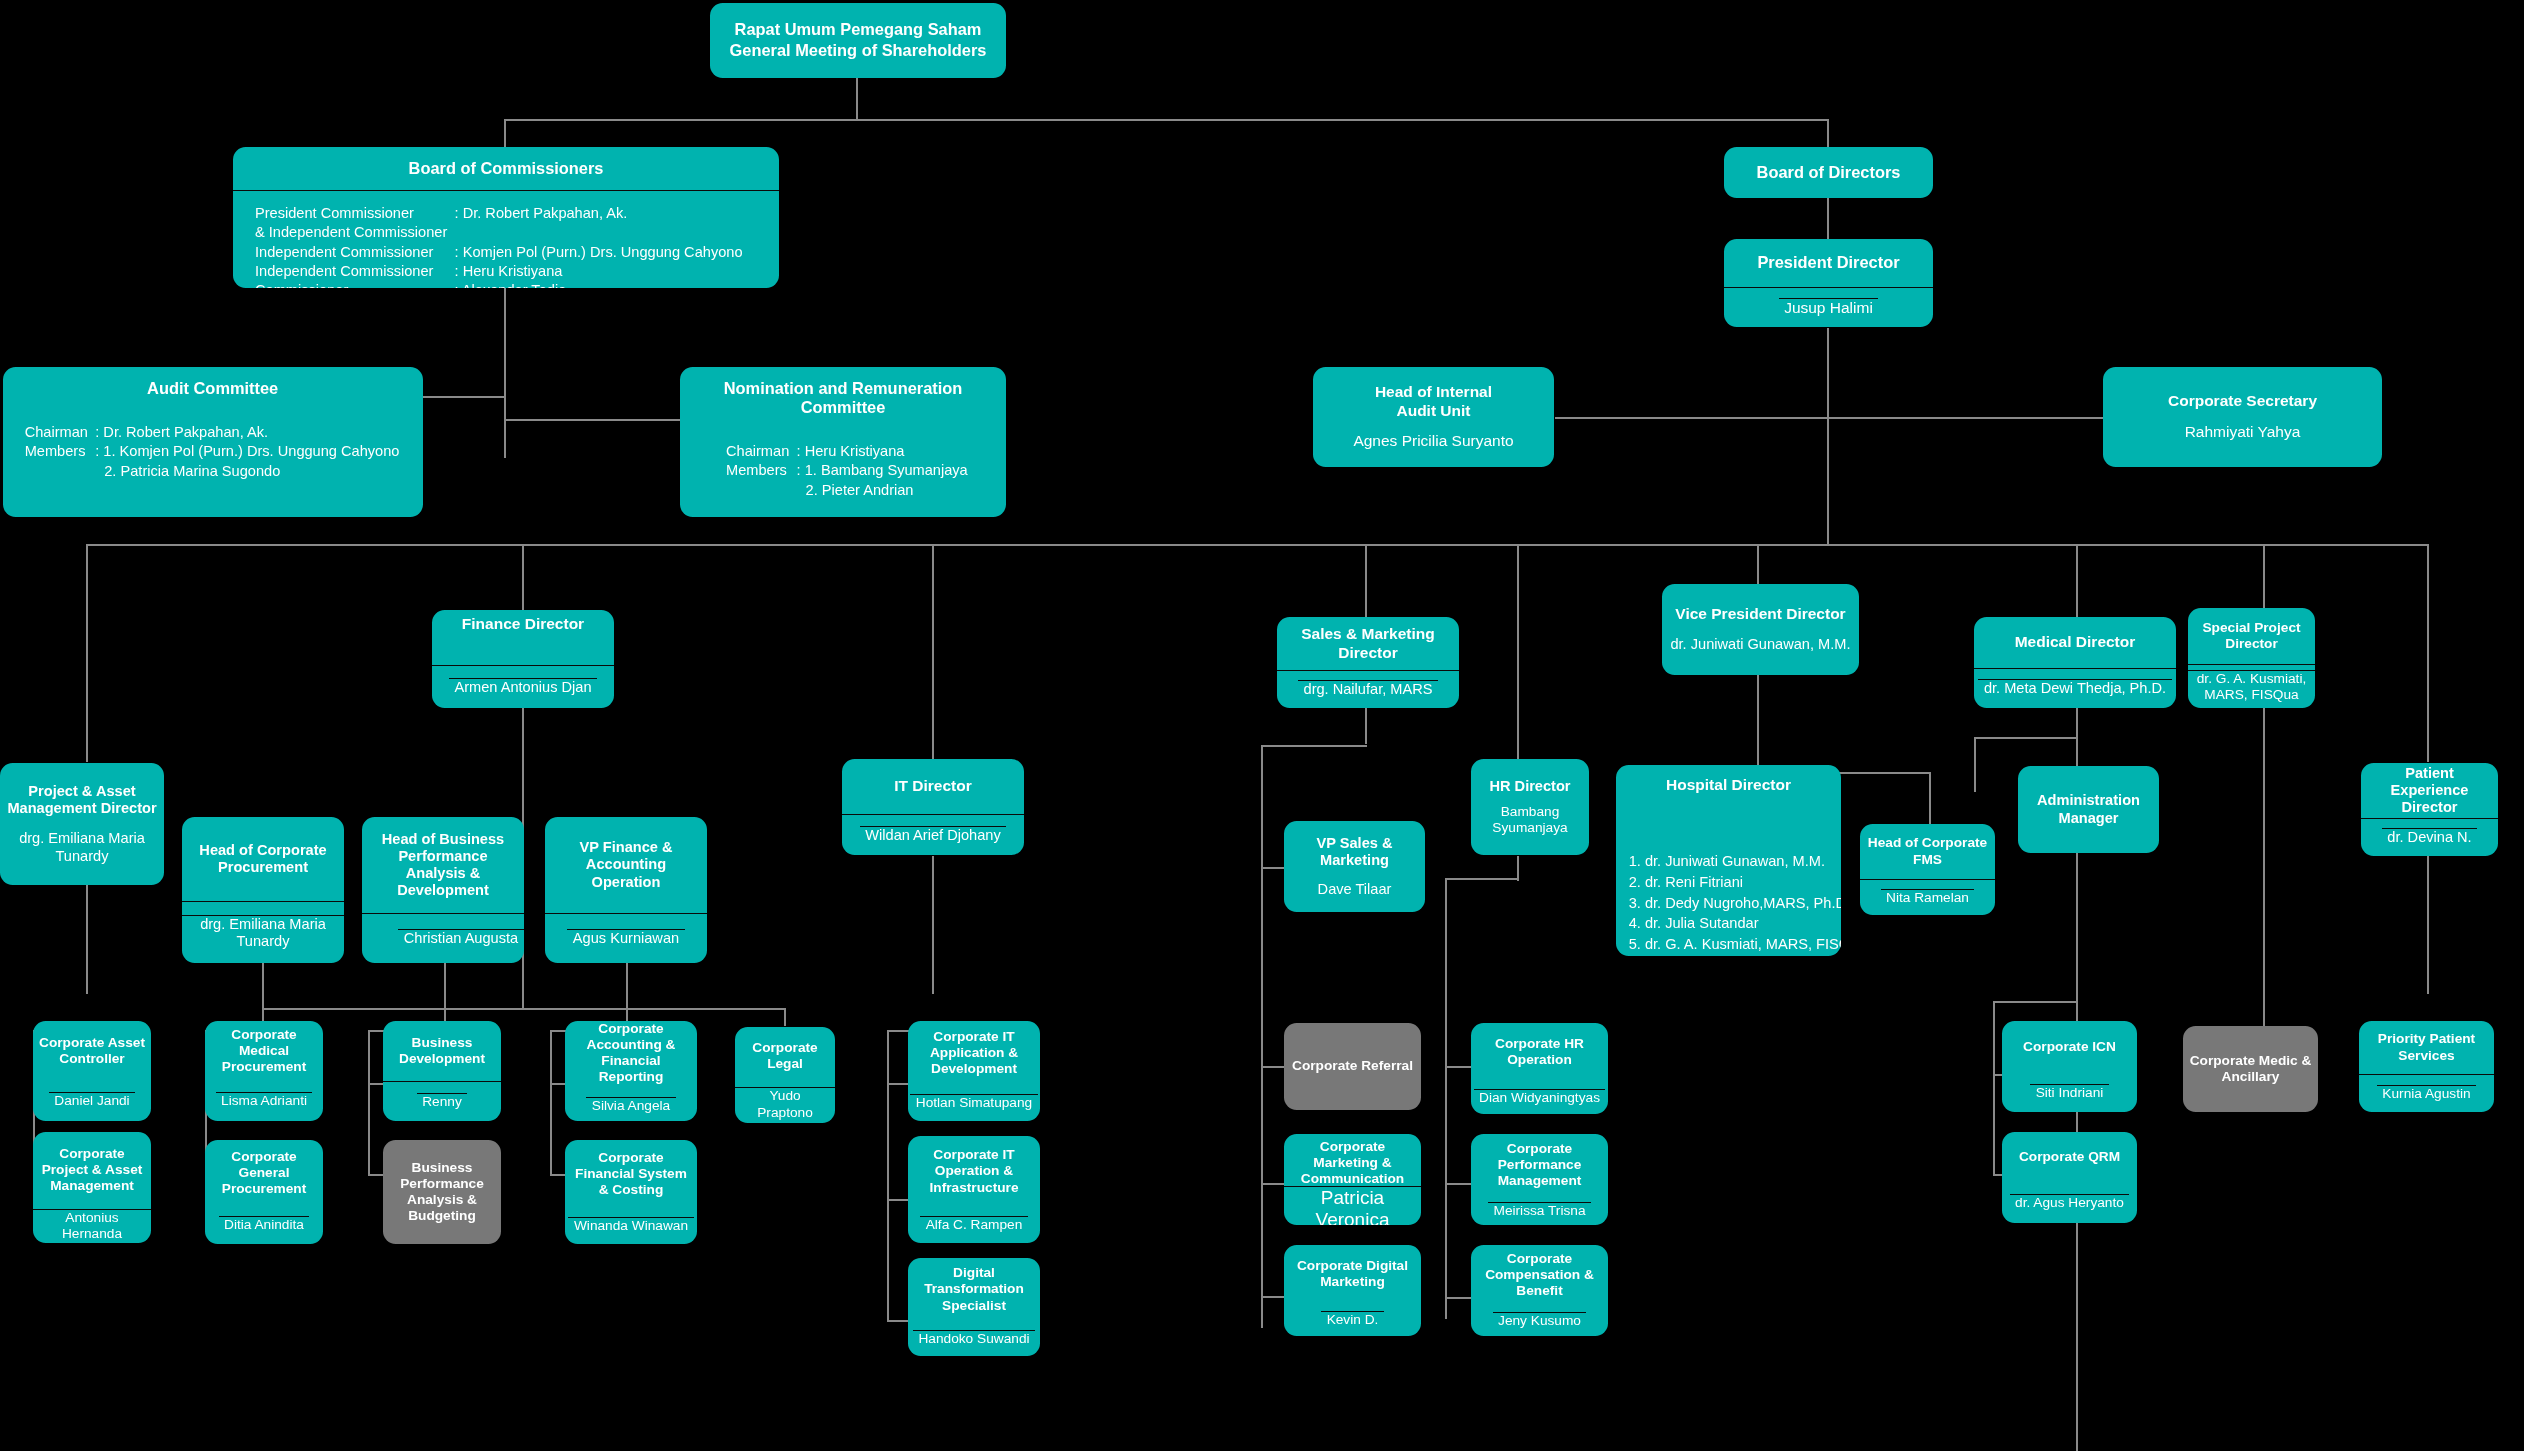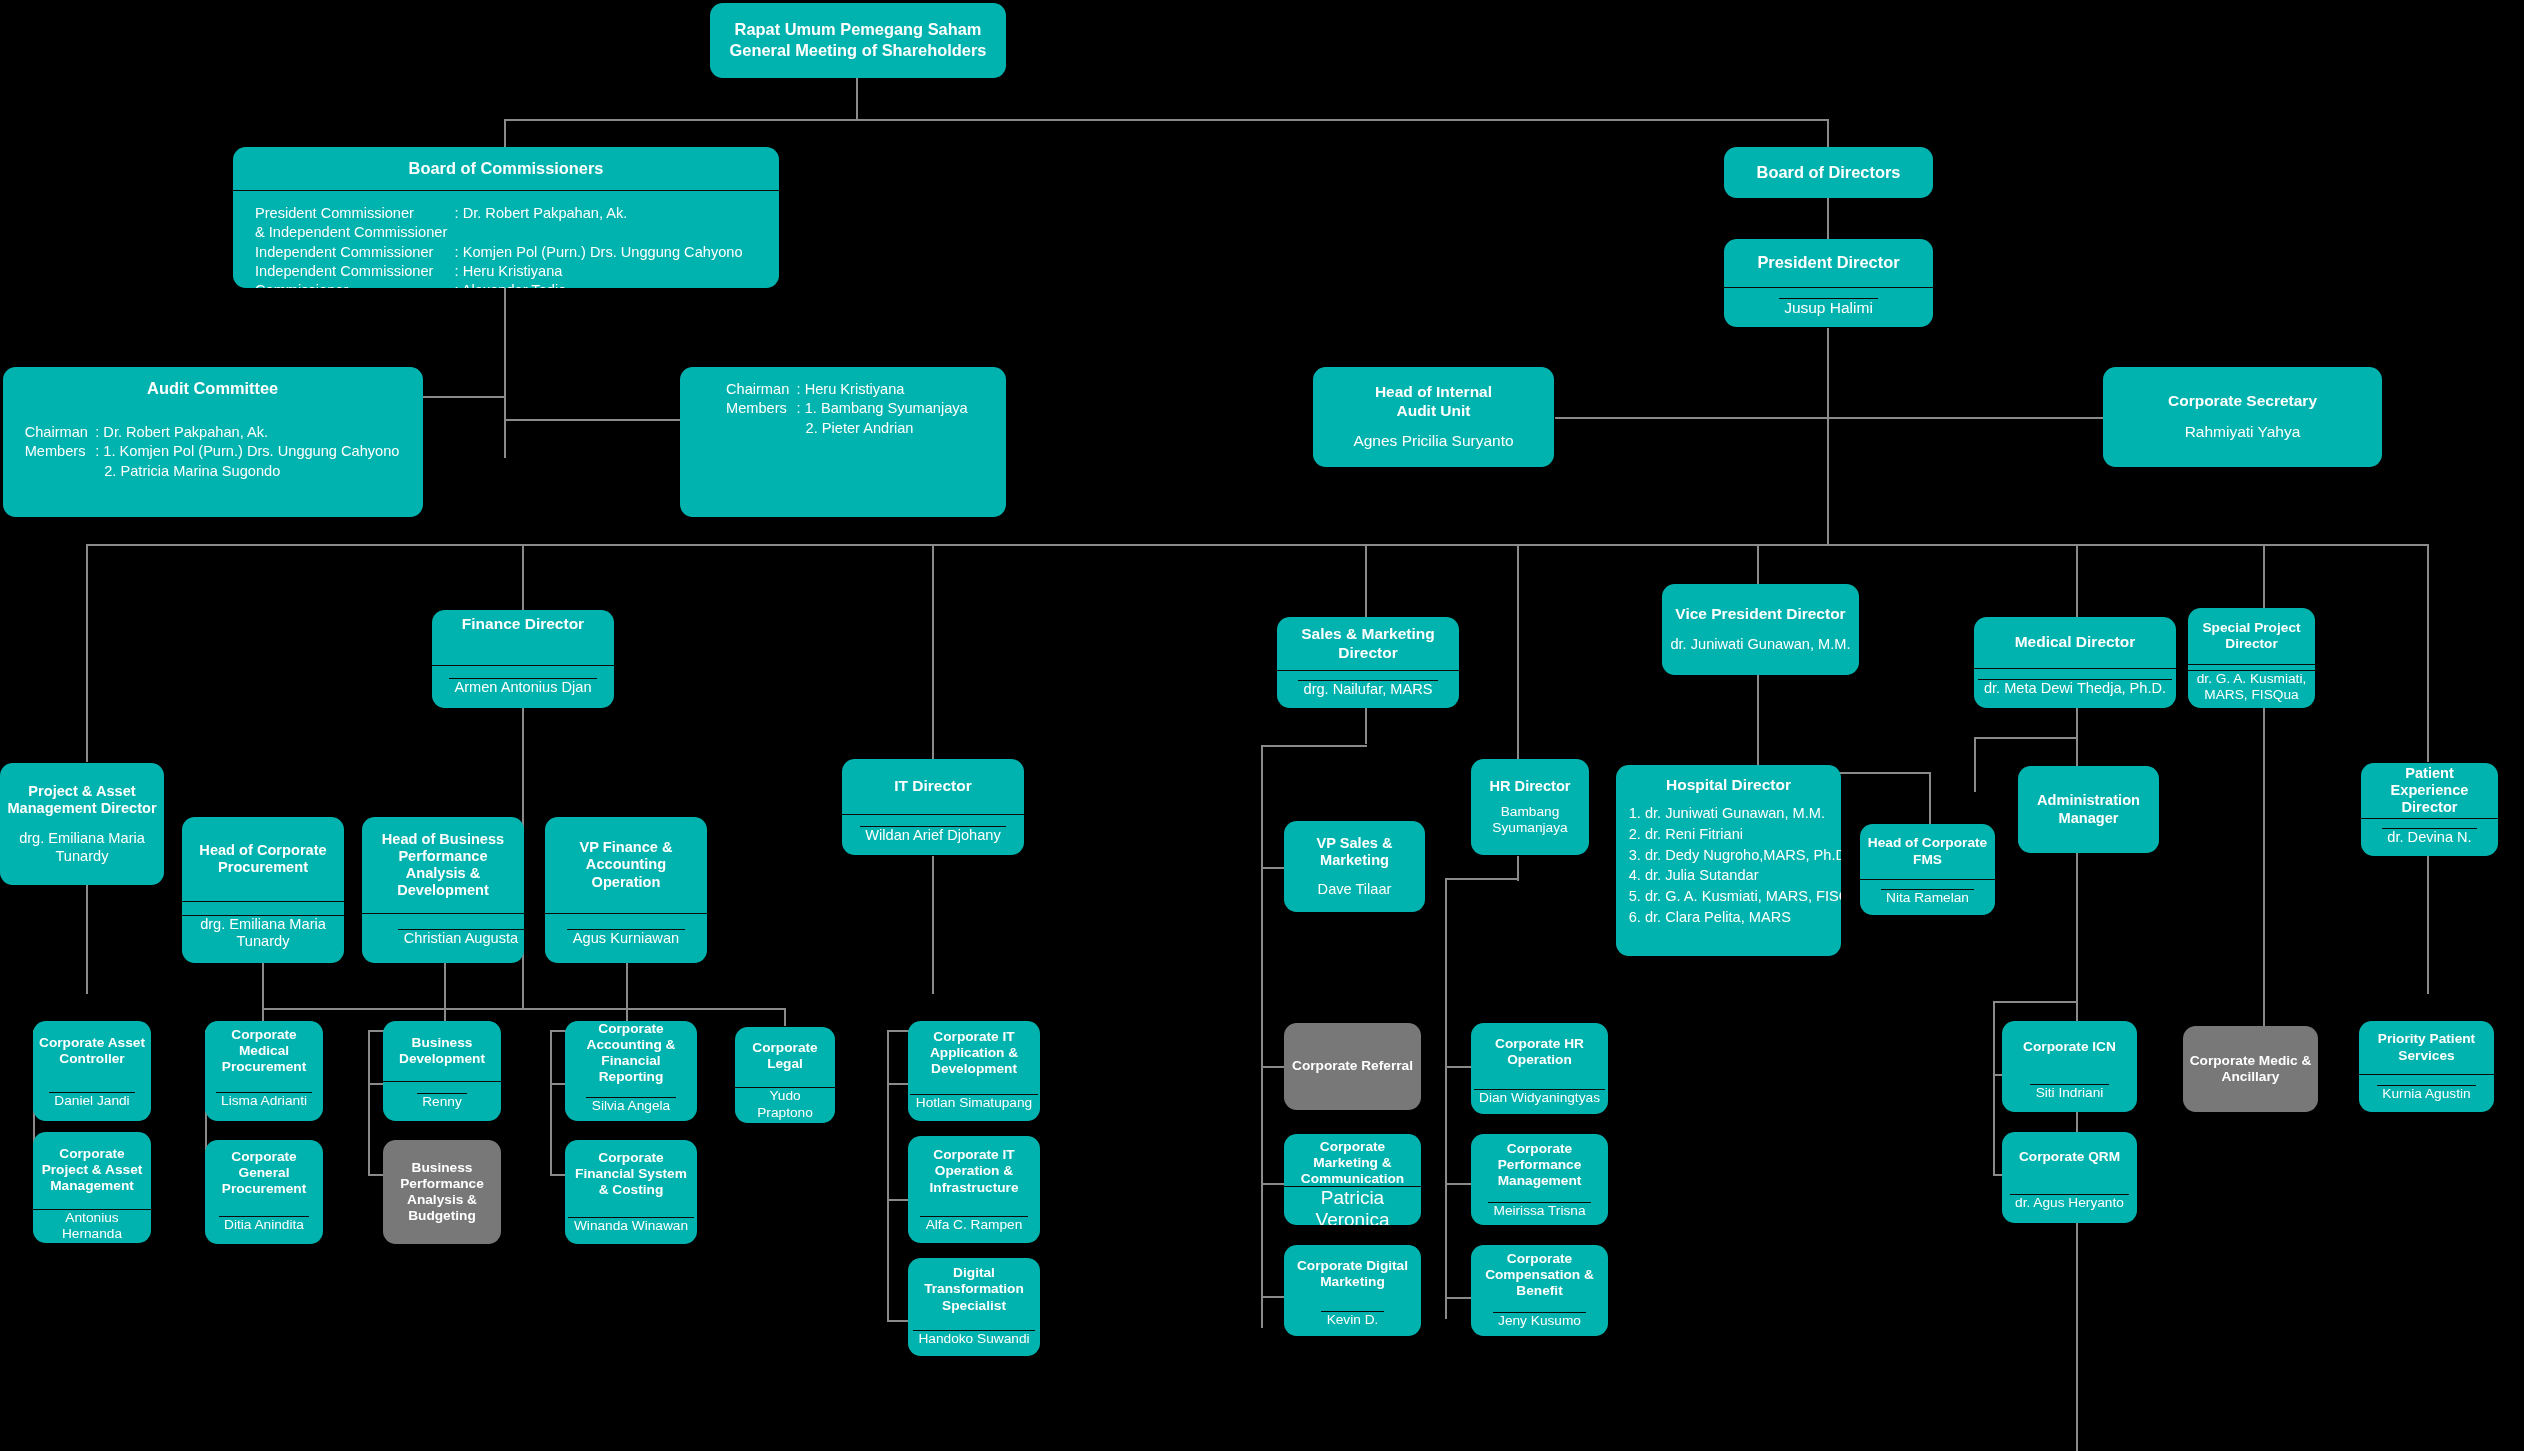--- a/index.html
+++ b/index.html
@@ -68,21 +68,21 @@
     border-top: 1.4px solid #0a0a0a;
   }
   
   .box.stack {
     justify-content: center; align-items: center;
   }
   .box.stack .ttl { width: 100%; }
   .box.stack .nm { width: 100%; margin-top: 12.7px; }
 
   
-  .box.roster { padding: 0; }
+  .box.roster { padding: 0; gap: 48px; }
   .box.roster .ttl { margin-top: 11px; }
   .box.roster ol {
     list-style: none;
     margin: 9px 0 0 0;
     padding: 0 0 0 12.7px;
     font-size: 14.6px;
     line-height: 1.42;
   }
   .box.roster ol li { white-space: nowrap; }
 
@@ -266,20 +266,21 @@
         <tr>
           <td class="k"></td>
           <td class="v" style="padding-left:9px;">  2. Patricia Marina Sugondo</td>
         </tr>
       </tbody>
         </table>
     </div>
   </div>
 
   <div class="box tbl" style="left:680px;top:367px;width:326px;height:150px;">
+    <div class="hdr" style="font-size:16.4px;border-bottom:none;">Nomination and Remuneration Committee</div>
     <div class="body">
       <table>
         <tbody>
             <tr>
           <td class="k" style="padding-left:46px;">Chairman</td>
           <td class="v">: Heru Kristiyana</td>
         </tr>
         <tr>
           <td class="k" style="padding-left:46px;">Members</td>
           <td class="v">: 1. Bambang Syumanjaya</td>

